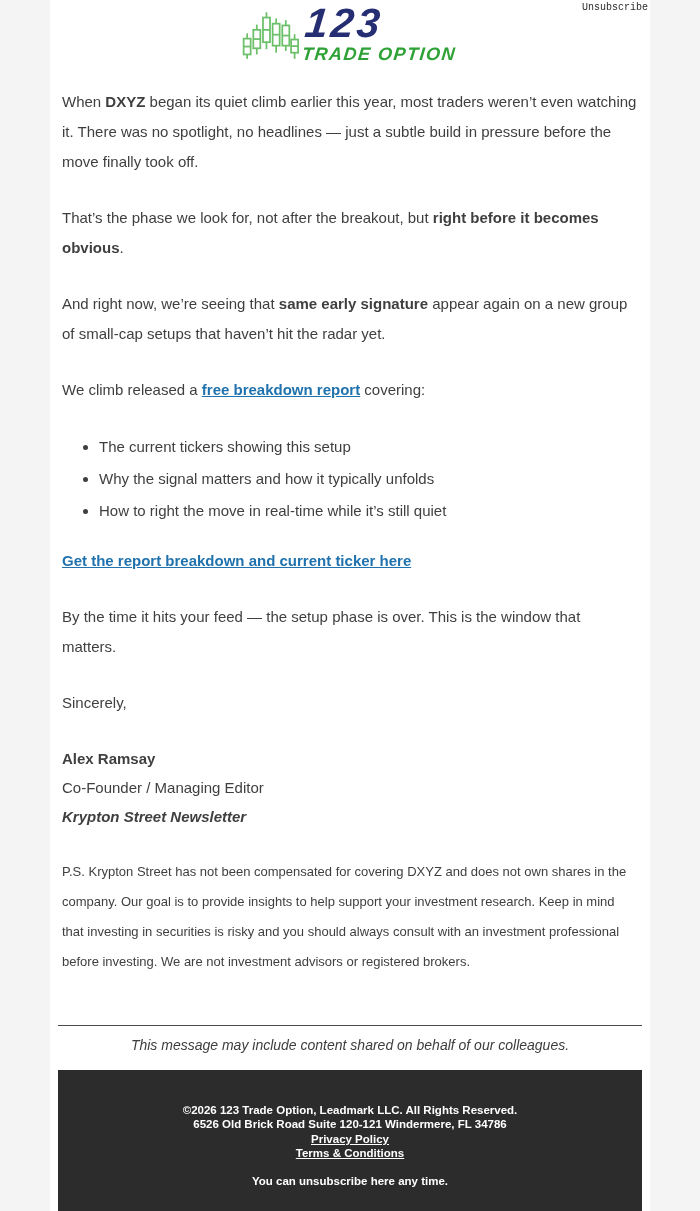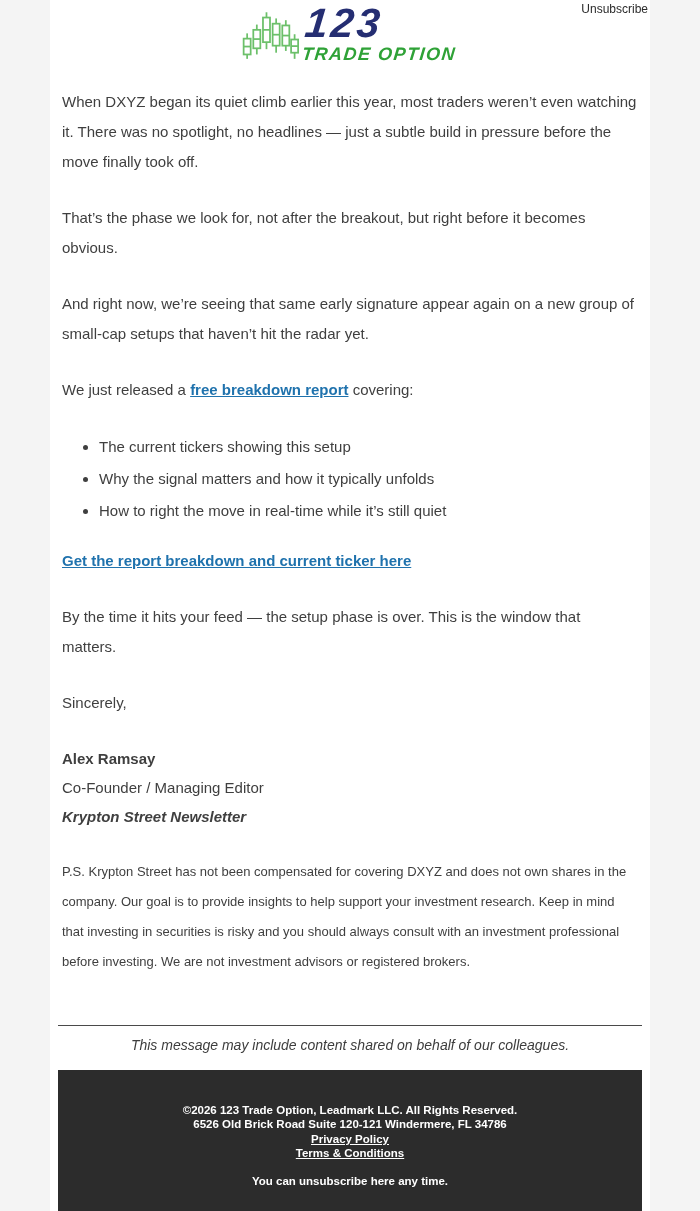--- a/index.html
+++ b/index.html
@@ -15,22 +15,22 @@
     position: relative;
     width: 600px;
     height: 1211px;
     margin: 0 auto;
     background: #ffffff;
   }
   .top-unsub {
     position: absolute;
     top: 2px;
     right: 2px;
-    font-family: Liberation Sans, sans-serif;
-    font-size: 12px;
+    font-family: Liberation Mono, monospace;
+    font-size: 10px;
     color: #2b2b2b;
     text-decoration: none;
     cursor: pointer;
   }
   .header {
     padding-top: 7px;
     text-align: center;
   }
   .logo {
     display: inline-flex;
@@ -54,21 +54,21 @@
     letter-spacing: 1.5px;
     color: #2fa237;
     margin-top: 3px;
     white-space: nowrap;
   }
   .content {
     padding: 21px 12px 0;
     font-size: 15px;
   }
   .content p { margin: 0 0 26px; line-height: 30px; }
-  b { font-weight: normal; }
+  b { font-weight: bold; }
   a.inline-link {
     color: #1f72ad;
     font-weight: bold;
     text-decoration: underline;
     cursor: pointer;
   }
   ul.bullets {
     margin: 0 0 19px;
     padding-left: 37px;
     list-style: disc;
@@ -160,21 +160,21 @@
   </div>
 
   <div class="content">
 
     <p><span>When </span><b>DXYZ</b><span> began its quiet climb earlier this year, most traders weren’t even watching it. There was no spotlight, no headlines — just a subtle build in pressure before the move finally took off.</span></p>
 
     <p><span>That’s the phase we look for, not after the breakout, but </span><b>right before it becomes obvious</b><span>.</span></p>
 
     <p><span>And right now, we’re seeing that </span><b>same early signature</b><span> appear again on a new group of small-cap setups that haven’t hit the radar yet.</span></p>
 
-    <p><span>We just released a </span><a class="inline-link">free breakdown report</a><span> covering:</span></p>
+    <p><span>We climb released a </span><a class="inline-link">free breakdown report</a><span> covering:</span></p>
 
     <ul class="bullets">
       <li>The current tickers showing this setup</li>
       <li>Why the signal matters and how it typically unfolds</li>
       <li>How to right the move in real-time while it’s still quiet</li>
     </ul>
 
     <p class="cta-line"><a class="inline-link">Get the report breakdown and current ticker here</a></p>
 
     <p>By the time it hits your feed — the setup phase is over. This is the window that matters.</p>

